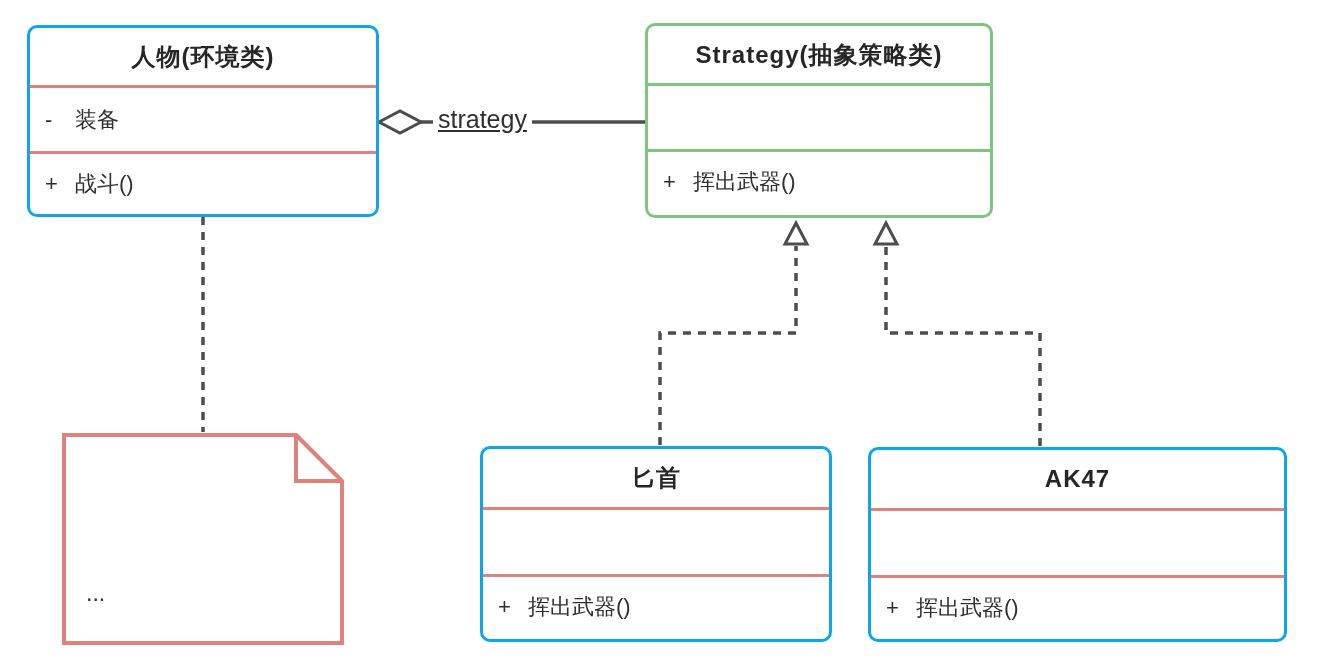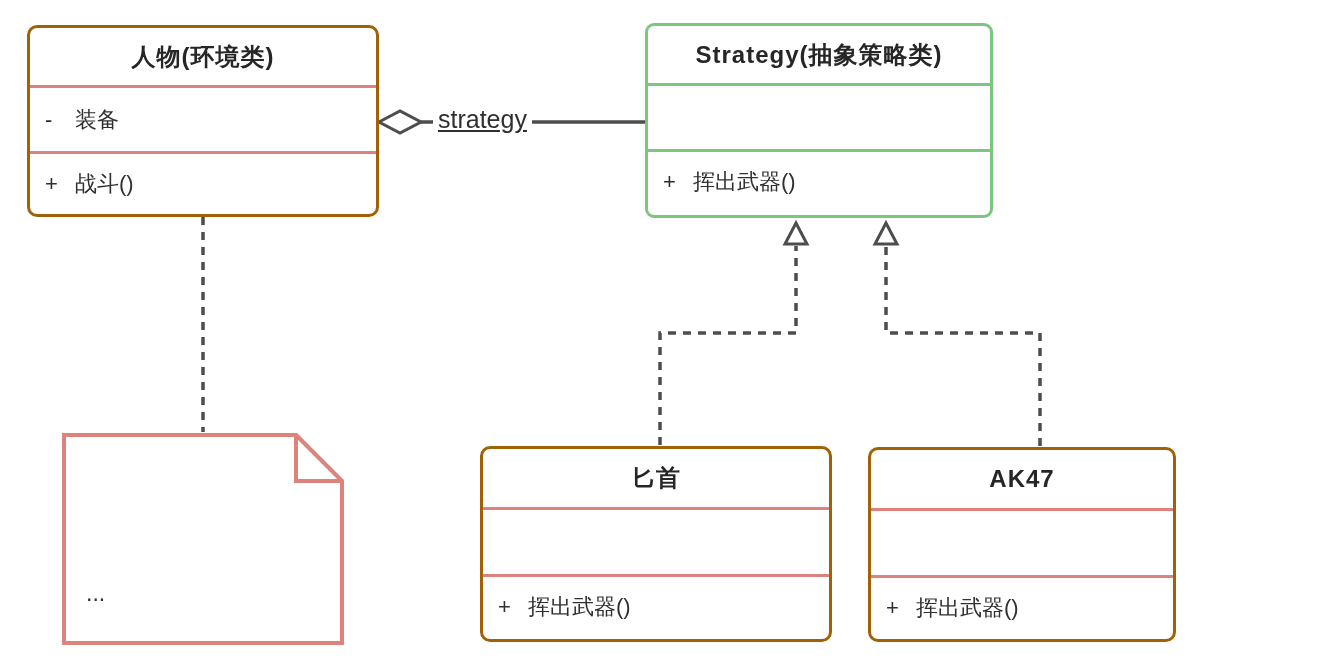--- a/index.html
+++ b/index.html
@@ -18,21 +18,21 @@
     position: absolute;
     left: 0; top: 0;
     width: 1324px; height: 670px;
     z-index: 1;
   }
 
   
   .uml-class {
     position: absolute;
     background: #ffffff;
-    border: 3px solid #a16207;
+    border: 3px solid #0ea5e9;
     border-radius: 10px;
     box-sizing: border-box;
     z-index: 2;
   }
   .uml-class.green { border-color: #7ec57f; }
 
   .class-title {
     height: 60px;
     display: flex;
     align-items: center;
@@ -66,23 +66,23 @@
   }
 
   .member-sign {
     display: inline-block;
     width: 30px;
     flex: 0 0 30px;
   }
 
   
   #person-class   { left: 27px;  top: 25px;  width: 352px; height: 192px; }
-  #strategy-class { left: 645px; top: 23px;  width: 348px; height: 195px; border-radius: 9px; }
+  #strategy-class { left: 645px; top: 23px;  width: 348px; height: 195px; }
   #dagger-class   { left: 480px; top: 446px; width: 352px; height: 196px; }
-  #ak47-class     { left: 868px; top: 447px; width: 308px; height: 195px; }
+  #ak47-class     { left: 868px; top: 447px; width: 419px; height: 195px; }
 
   #dagger-class .class-title, #ak47-class .class-title { height: 61px; }
   #dagger-class .class-attrs, #ak47-class .class-attrs { height: 67px; }
 
   
   #aggregation-label {
     position: absolute;
     left: 433px;
     top: 105px;
     z-index: 3;

